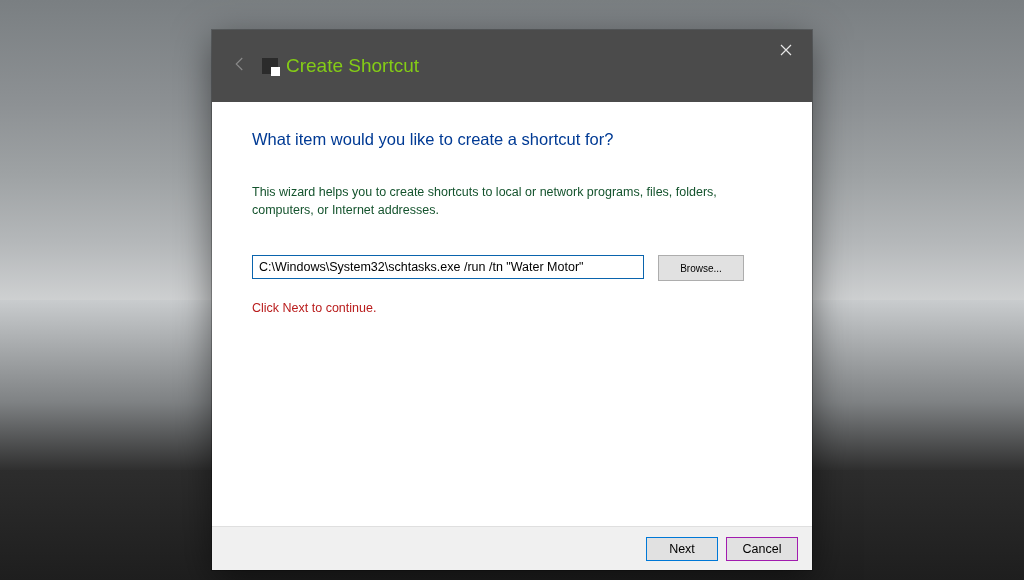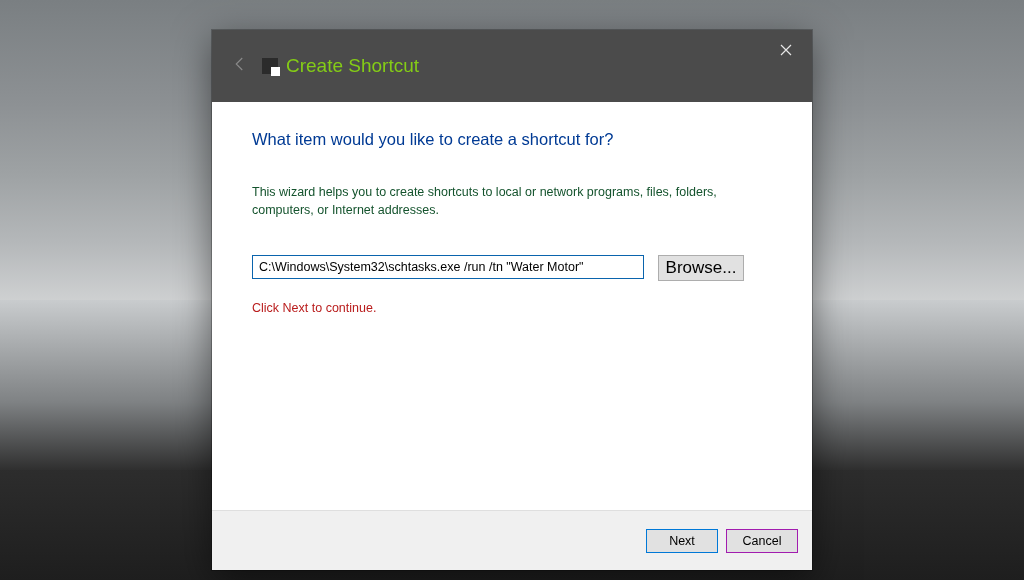--- a/index.html
+++ b/index.html
@@ -86,27 +86,27 @@
     width:392px; height:24px;
     border:1px solid #0a64ad;
     padding:2px 6px;
     font-size:12.5px; font-family:inherit;
     outline:none;
   }
   .browse {
     width:86px; height:26px;
     background:#e1e1e1;
     border:1px solid #adadad;
-    font-size:17px; font-family:inherit;
+    font-size:10px; font-family:inherit;
     cursor:pointer;
   }
   .hint { font-size:12.5px; color:#b91c1c; }
 
   .footer {
-    height:60px; background:#f0f0f0;
+    height:44px; background:#f0f0f0;
     border-top:1px solid #dfdfdf;
     display:flex; justify-content:flex-end; align-items:center;
     padding:0 14px; gap:8px;
     flex-shrink:0;
     margin-top:21px;
   }
   .btn {
     min-width:72px; height:24px;
     background:#e1e1e1;
     border:1px solid #a21caf;

